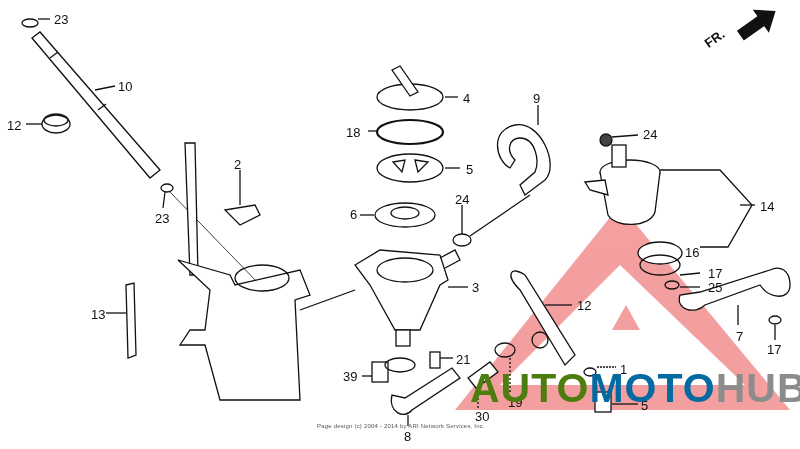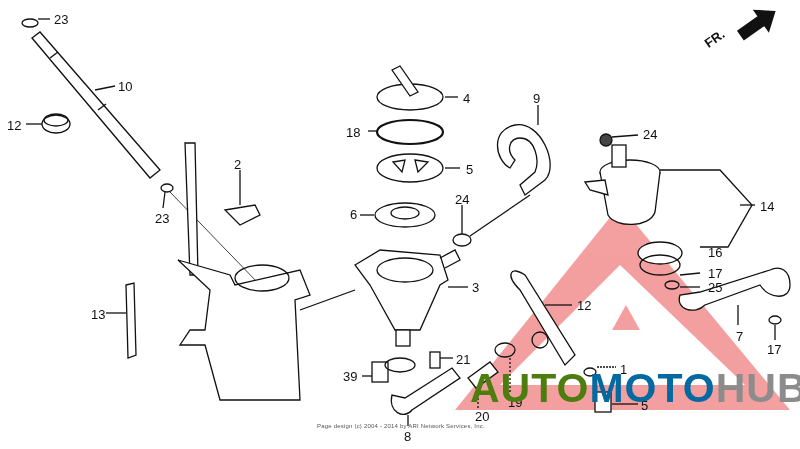--- a/index.html
+++ b/index.html
@@ -198,32 +198,32 @@
   <div class="lbl" style="left:91px;top:308px">13</div>
   <div class="lbl" style="left:463px;top:92px">4</div>
   <div class="lbl" style="left:346px;top:126px">18</div>
   <div class="lbl" style="left:466px;top:163px">5</div>
   <div class="lbl" style="left:350px;top:208px">6</div>
   <div class="lbl" style="left:455px;top:193px">24</div>
   <div class="lbl" style="left:472px;top:281px">3</div>
   <div class="lbl" style="left:533px;top:92px">9</div>
   <div class="lbl" style="left:643px;top:128px">24</div>
   <div class="lbl" style="left:760px;top:200px">14</div>
-  <div class="lbl" style="left:708px;top:246px">16</div>
+  <div class="lbl" style="left:685px;top:246px">16</div>
   <div class="lbl" style="left:708px;top:267px">17</div>
   <div class="lbl" style="left:708px;top:281px">25</div>
   <div class="lbl" style="left:577px;top:299px">12</div>
   <div class="lbl" style="left:736px;top:330px">7</div>
   <div class="lbl" style="left:767px;top:343px">17</div>
   <div class="lbl" style="left:456px;top:353px">21</div>
   <div class="lbl" style="left:343px;top:370px">39</div>
   <div class="lbl" style="left:620px;top:363px">1</div>
   <div class="lbl" style="left:508px;top:396px">19</div>
   <div class="lbl" style="left:641px;top:399px">5</div>
-  <div class="lbl" style="left:475px;top:410px">20</div>
+  <div class="lbl" style="left:475px;top:410px">30</div>
   <div class="lbl" style="left:404px;top:430px">8</div>
 
   <div class="wm">
     <span class="a">AUTO</span><span class="m">MOTO</span><span class="h">HUB</span>
   </div>
 
   <div class="copy">Page design (c) 2004 - 2014 by ARI Network Services, Inc.</div>
 </div>
 
 </body></html>

